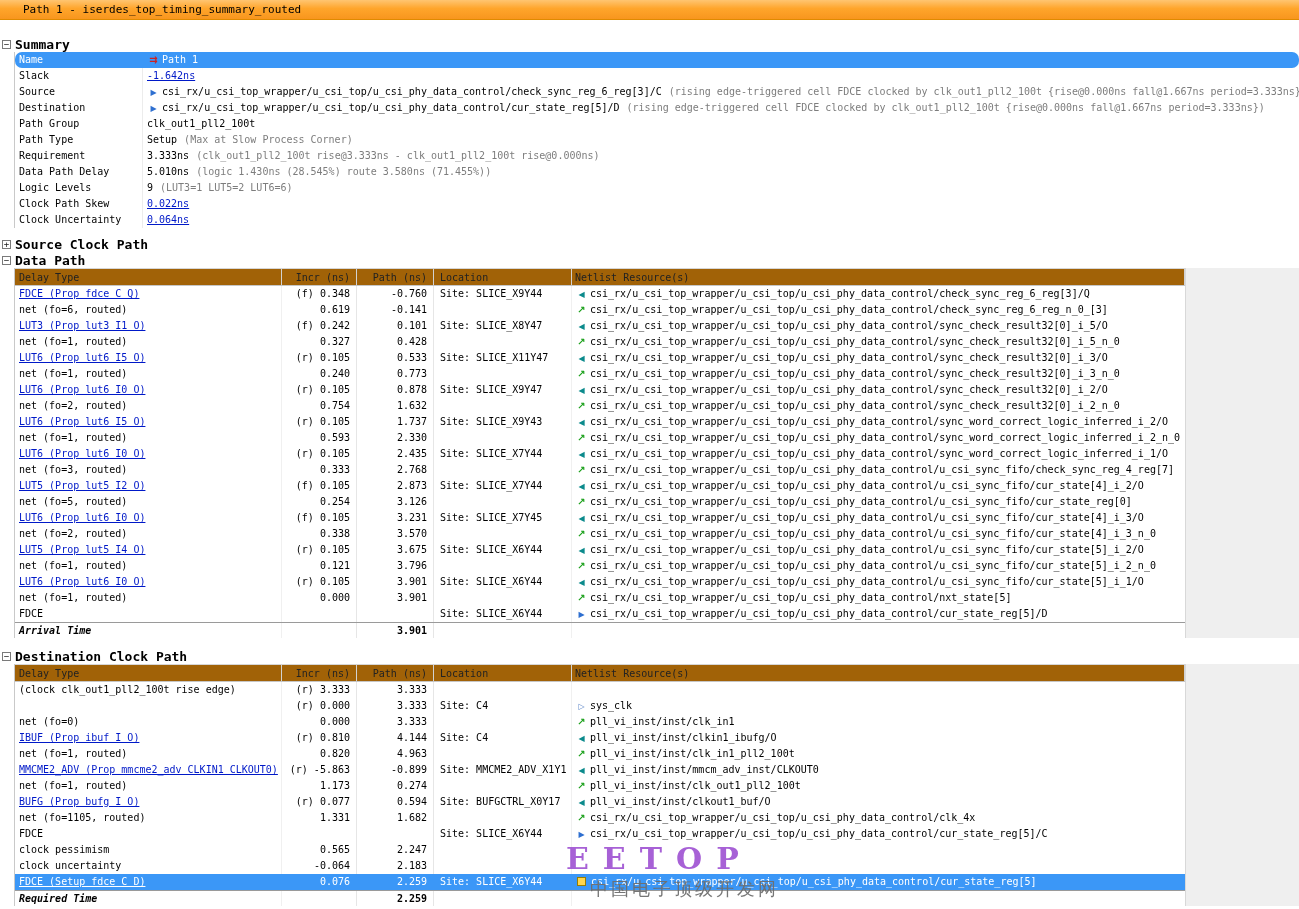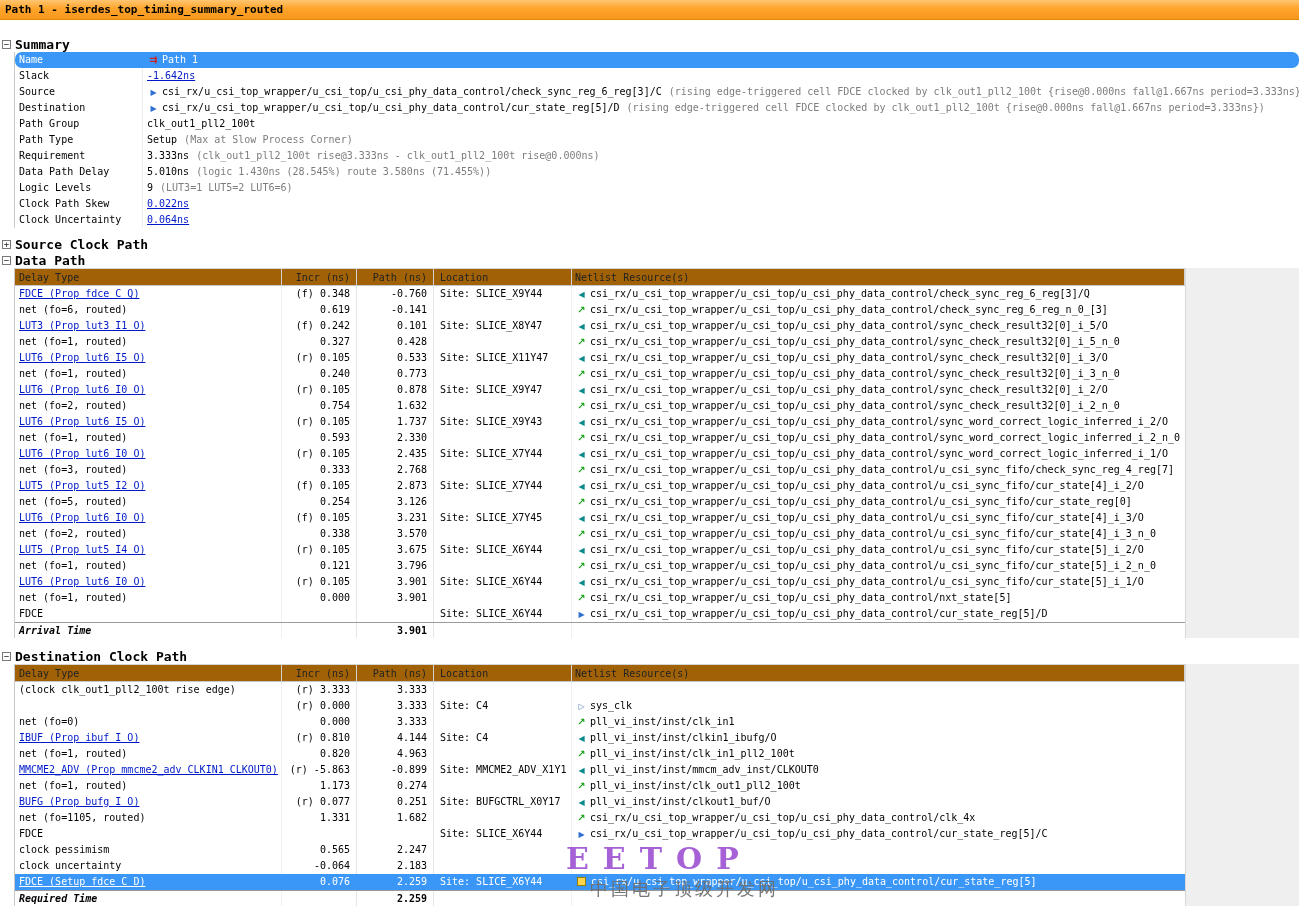--- a/index.html
+++ b/index.html
@@ -10,24 +10,24 @@
     font-size:10px;
     color:#000;
     overflow:hidden;
     position:relative;
     cursor:default;
   }
   .titlebar {
     height:20px;
     background:linear-gradient(to bottom,#ffc571 0%,#ffa52b 45%,#f8961e 100%);
     border-bottom:1px solid #e08a00;
-    font-weight:bold;
+    font-weight:normal;
     font-size:11px;
     line-height:19px;
-    padding-left:5px;
+    padding-left:23px;
     white-space:nowrap;
   }
   .content { padding-top:16px; }
   .section-header { height:16px; display:flex; align-items:center; gap:4px; padding-left:2px; }
   .section-header.gap8 { margin-top:8px; }
   .section-header.gap10 { margin-top:10px; }
   .expander {
     width:9px; height:9px; flex:none;
     border:1px solid #7a7a7a; background:#fff;
     font-size:9px; line-height:7px; text-align:center;
@@ -376,21 +376,21 @@
           <div class="prow">
             <div class="cell c0">net (fo=1, routed)</div>
             <div class="cell c1">1.173</div>
             <div class="cell c2">0.274</div>
             <div class="cell c3"></div>
             <div class="cell c4"><span class="ic net-icon">↗</span><span>pll_vi_inst/inst/clk_out1_pll2_100t</span></div>
           </div>
           <div class="prow">
             <div class="cell c0"><span class="link">BUFG (Prop bufg I O)</span></div>
             <div class="cell c1">(r) 0.077</div>
-            <div class="cell c2">0.251</div>
+            <div class="cell c2">0.594</div>
             <div class="cell c3">Site: BUFGCTRL_X0Y17</div>
             <div class="cell c4"><span class="ic cell-pin-icon">◀</span><span>pll_vi_inst/inst/clkout1_buf/O</span></div>
           </div>
           <div class="prow">
             <div class="cell c0">net (fo=1105, routed)</div>
             <div class="cell c1">1.331</div>
             <div class="cell c2">1.682</div>
             <div class="cell c3"></div>
             <div class="cell c4"><span class="ic net-icon">↗</span><span>csi_rx/u_csi_top_wrapper/u_csi_top/u_csi_phy_data_control/clk_4x</span></div>
           </div>

